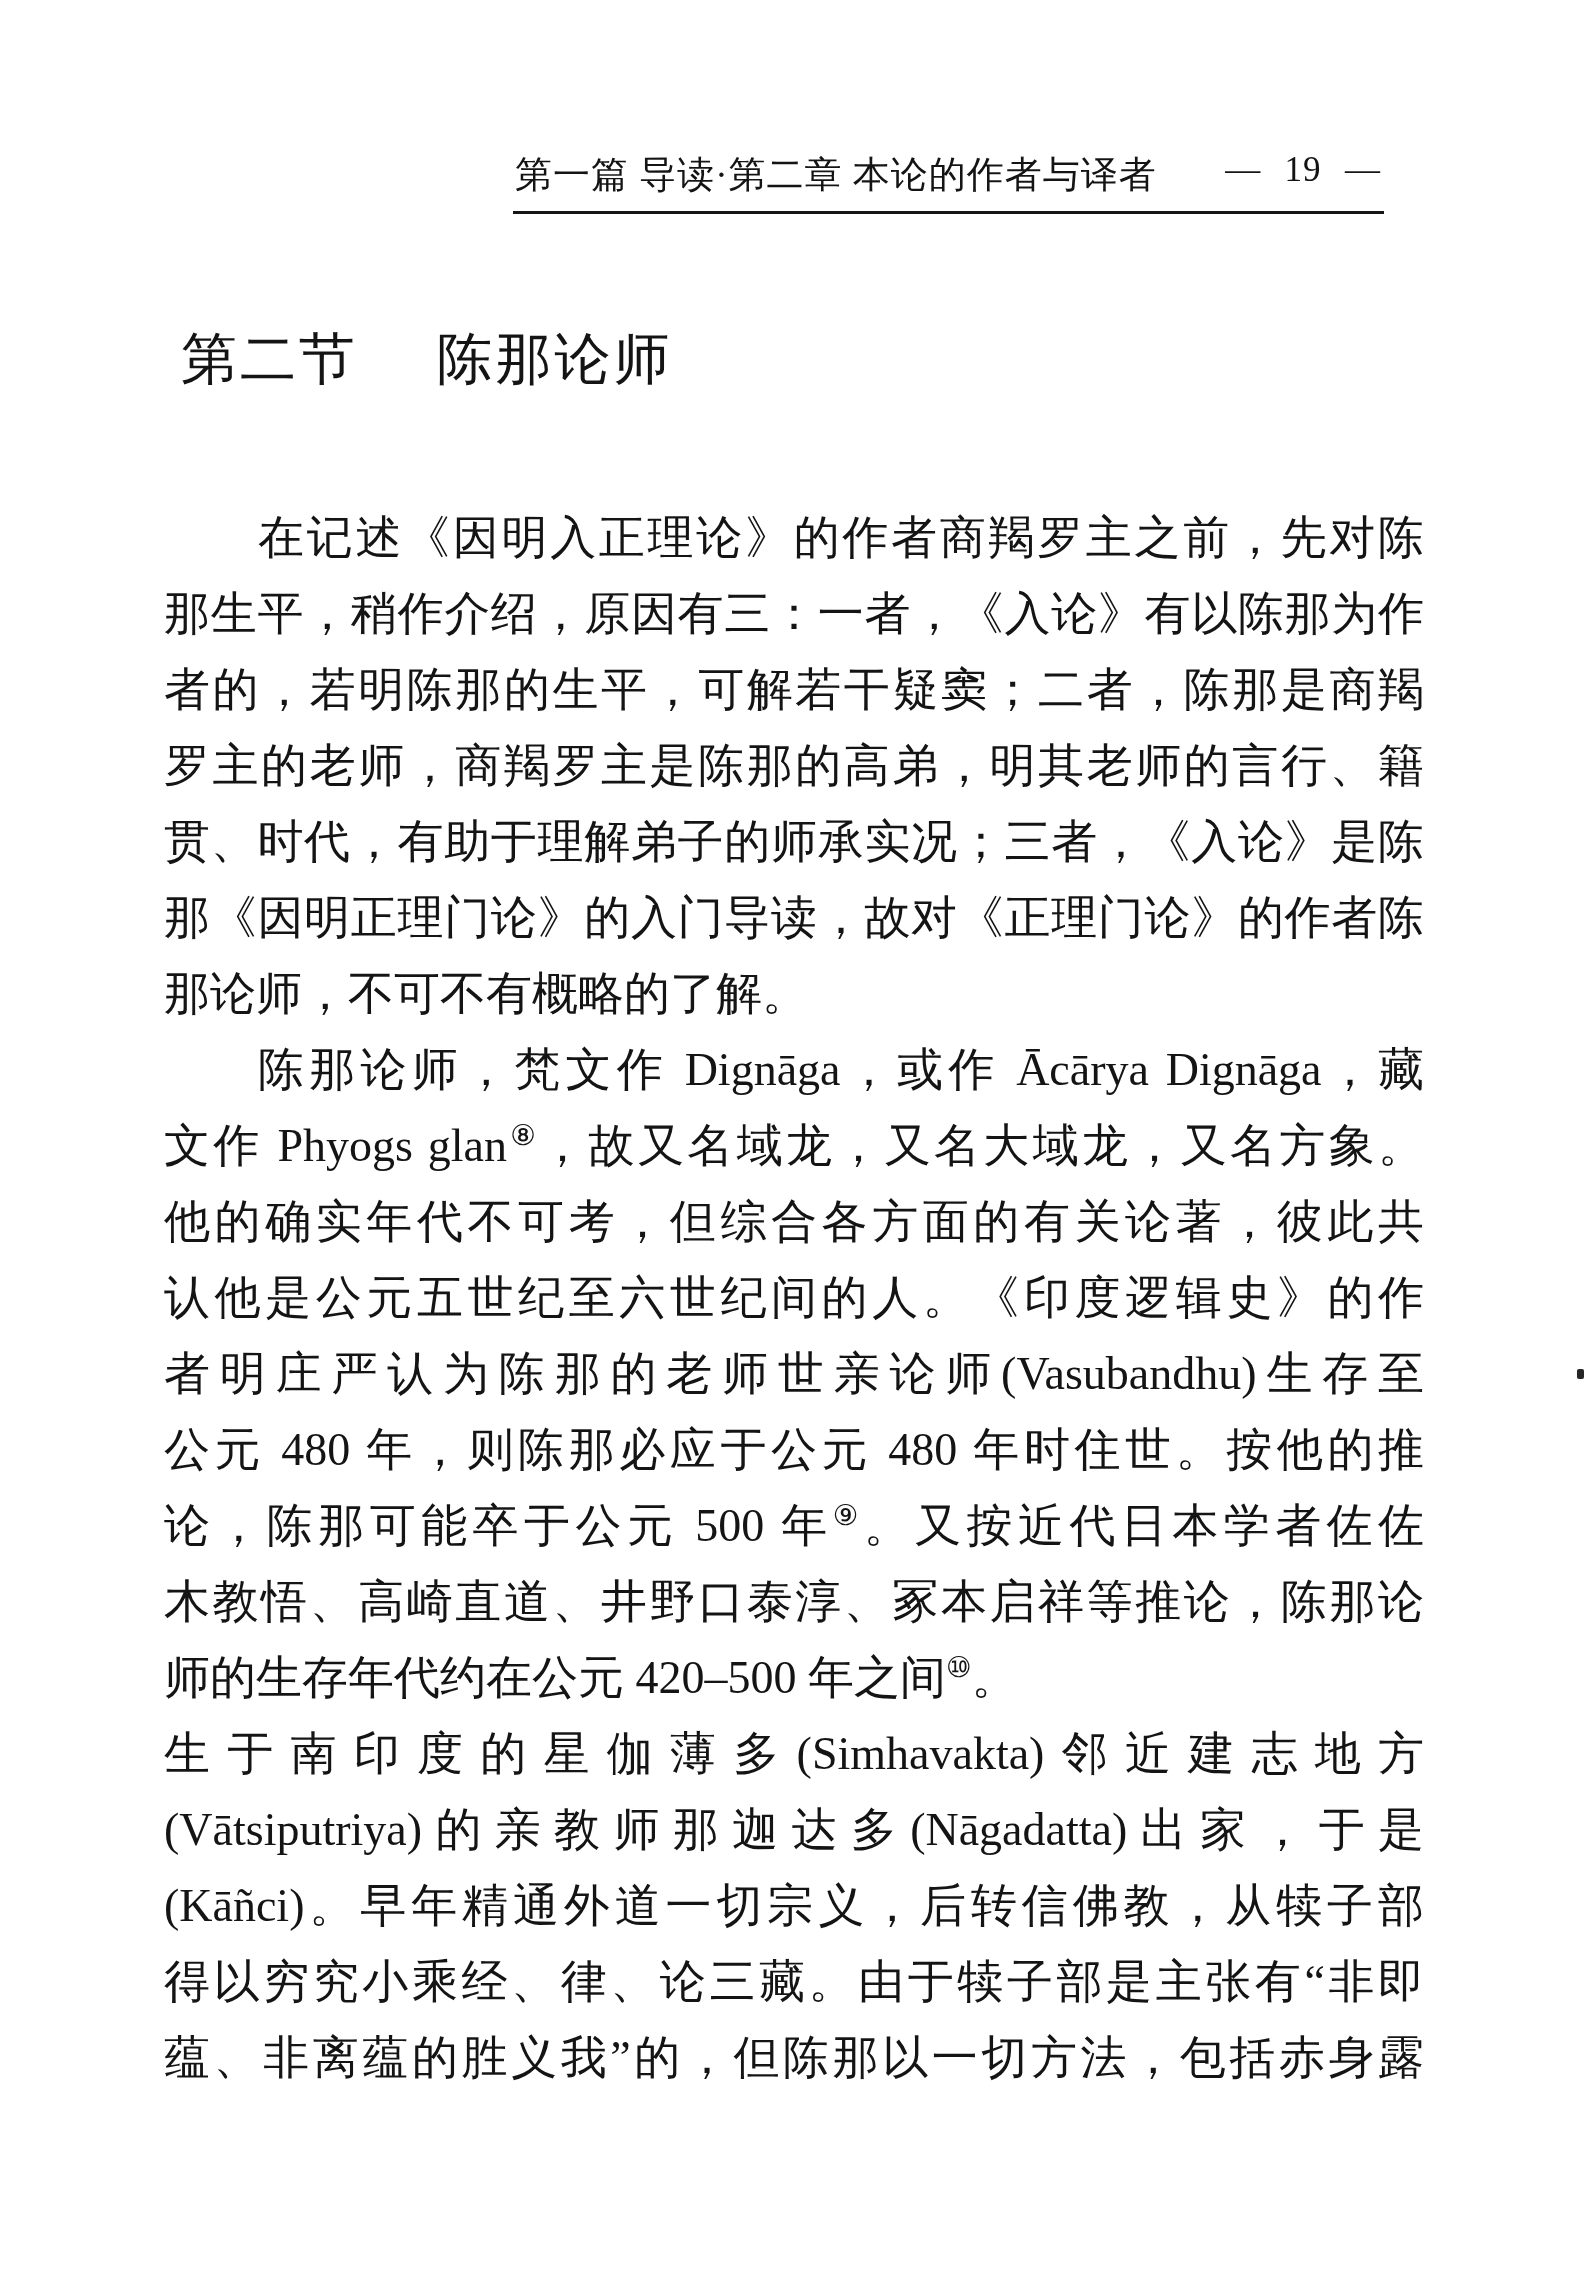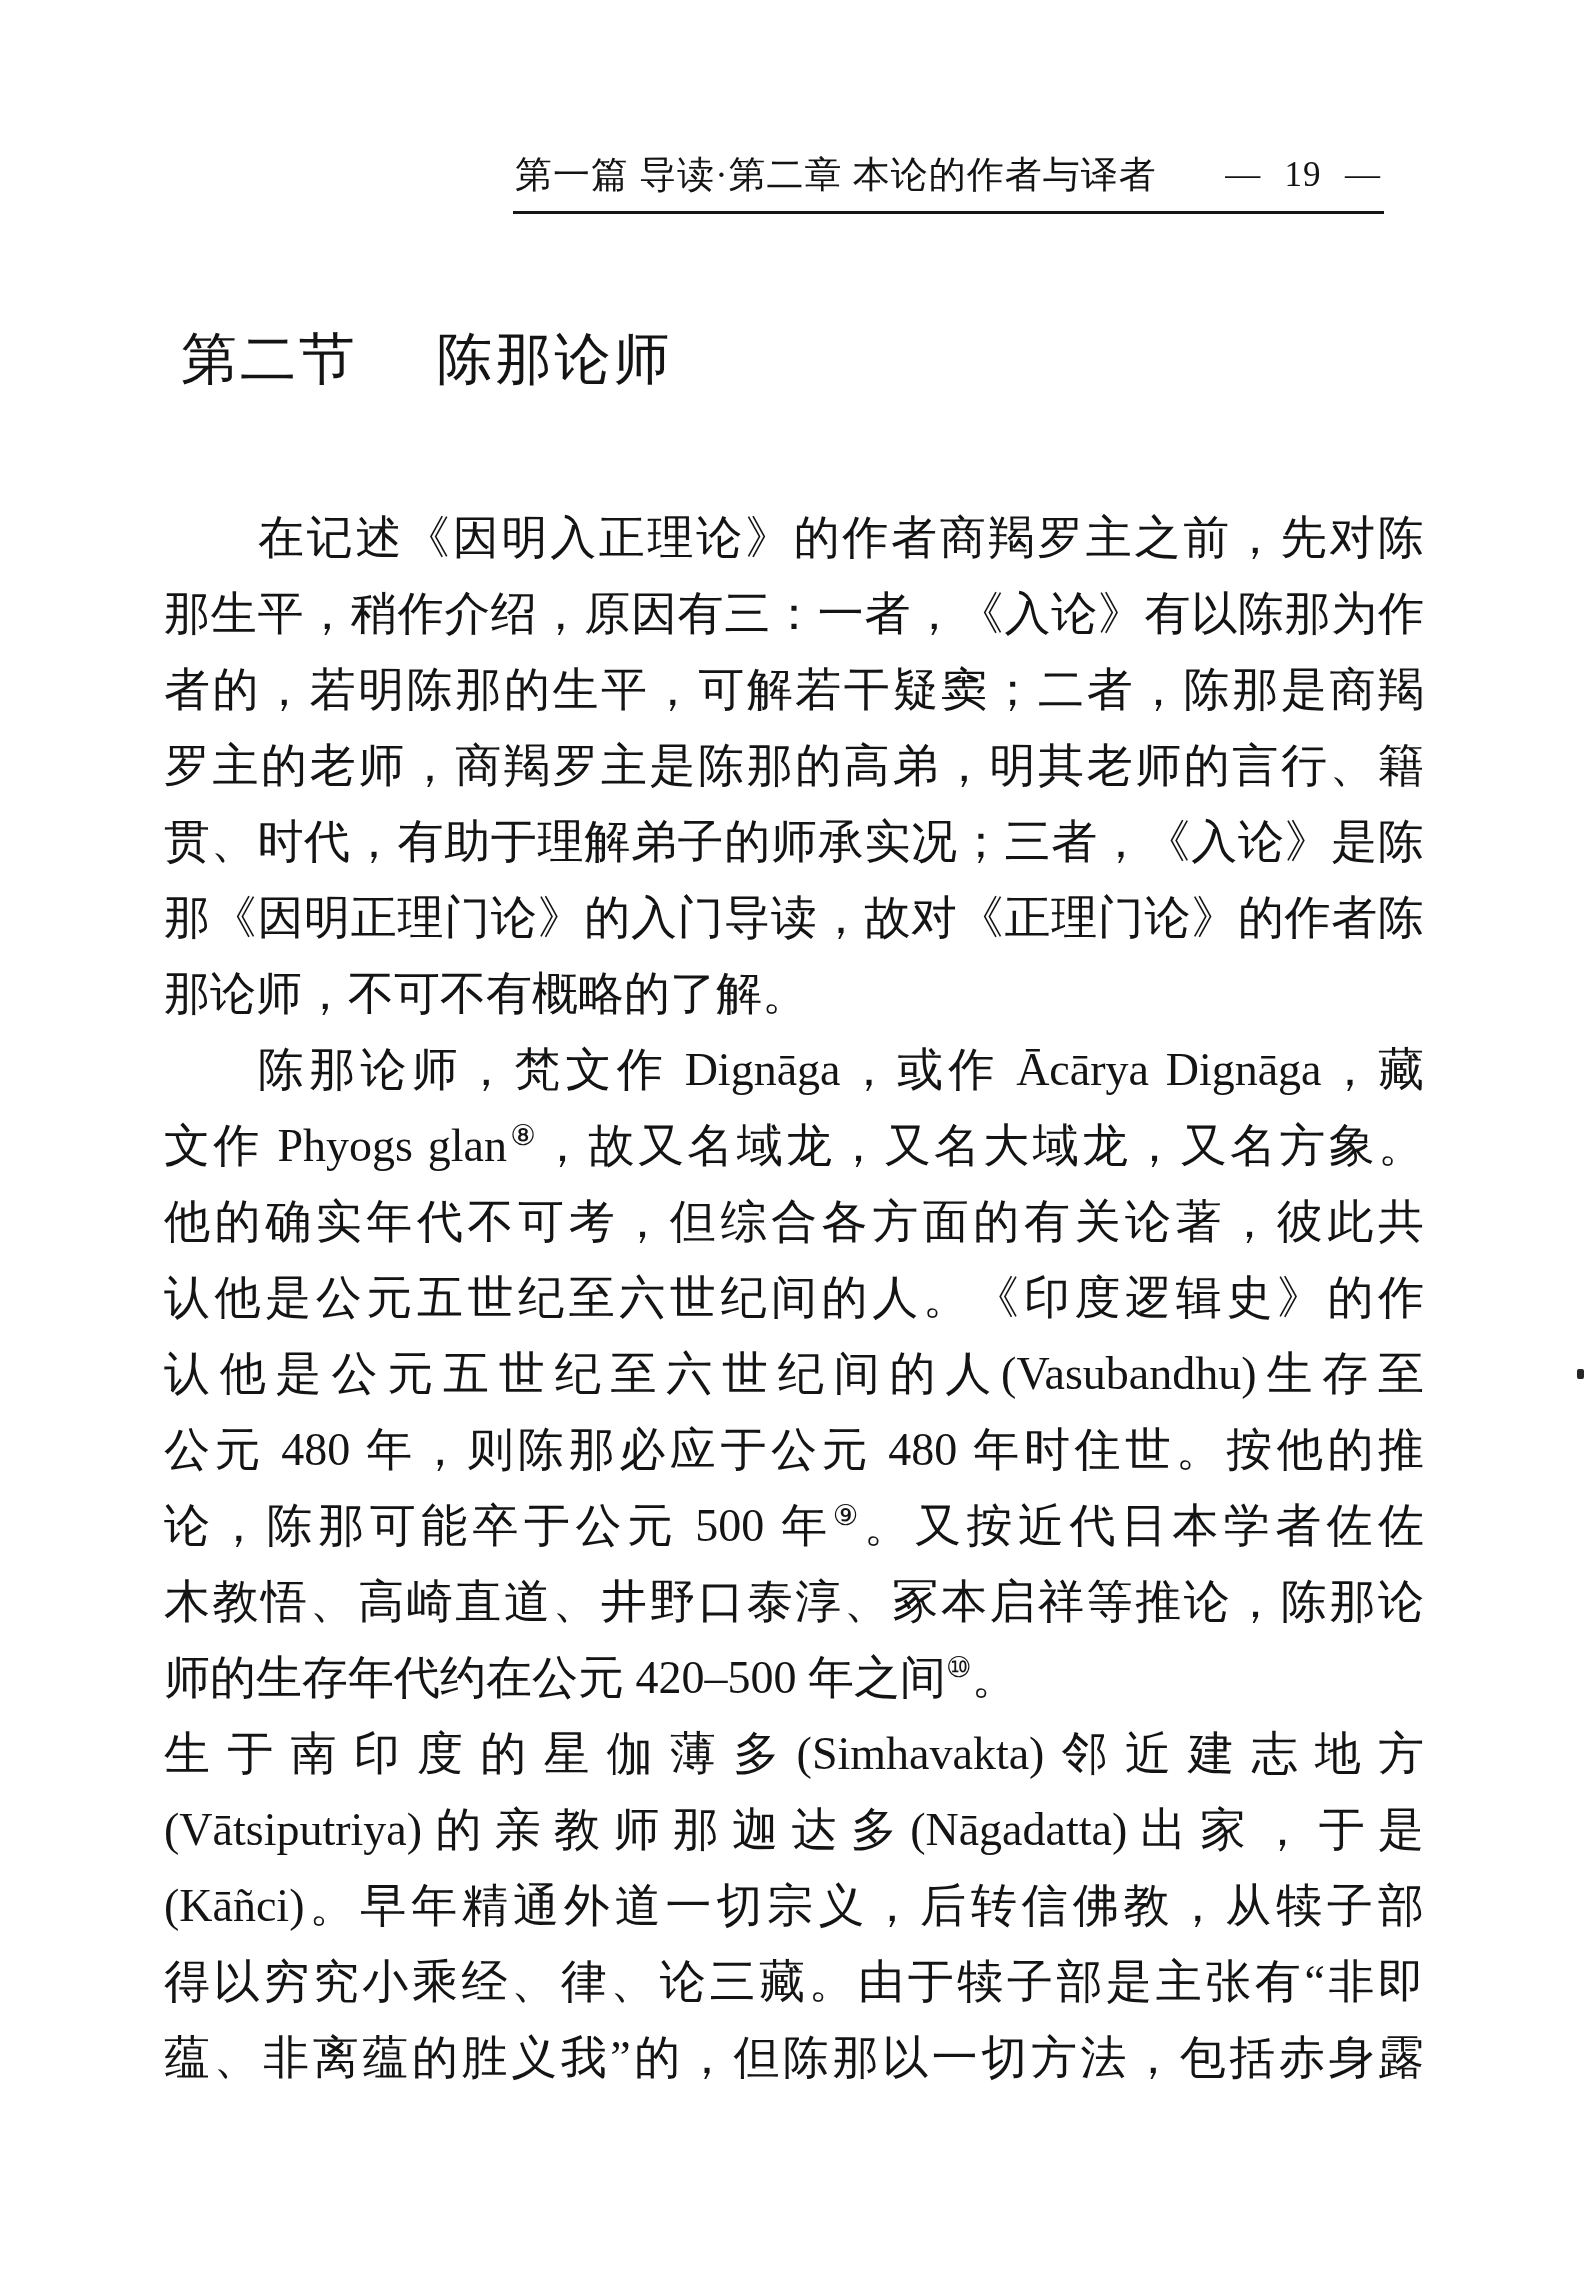--- a/index.html
+++ b/index.html
@@ -10,21 +10,21 @@
     font-family: "Liberation Serif", "DejaVu Serif", serif;
     position: relative;
     overflow: hidden;
   }
   .page { position: absolute; inset: 0; background: #ffffff; }
 
   
   .running-header {
     position: absolute;
     left: 515px; top: 150px; width: 866px;
-    display: flex; justify-content: space-between; align-items: center;
+    display: flex; justify-content: space-between; align-items: flex-start;
     font-size: 37px; letter-spacing: 1px;
     white-space: nowrap;
   }
   .page-num-box { display: flex; align-items: baseline; gap: 23.4px; font-size: 35px; }
   .header-rule {
     position: absolute;
     left: 513px; top: 211px; width: 871px; height: 2.9px;
     background: #161616;
   }
 
@@ -89,21 +89,21 @@
       <div class="bl">罗主的老师，商羯罗主是陈那的高弟，明其老师的言行、籍</div>
       <div class="bl">贯、时代，有助于理解弟子的师承实况；三者，《入论》是陈</div>
       <div class="bl">那《因明正理门论》的入门导读，故对《正理门论》的作者陈</div>
       <div class="bl last">那论师，不可不有概略的了解。</div>
     </div>
     <div class="para">
       <div class="bl first">陈那论师，梵文作 Dignāga，或作 Ācārya Dignāga，藏</div>
       <div class="bl">文作 Phyogs glan<sup class="fn">⑧</sup>，故又名域龙，又名大域龙，又名方象。</div>
       <div class="bl">他的确实年代不可考，但综合各方面的有关论著，彼此共</div>
       <div class="bl">认他是公元五世纪至六世纪间的人。《印度逻辑史》的作</div>
-      <div class="bl">认他是公元五世纪至六世纪间的人(Vasubandhu)生存至</div>
+      <div class="bl">者明庄严认为陈那的老师世亲论师(Vasubandhu)生存至</div>
       <div class="bl">公元 480 年，则陈那必应于公元 480 年时住世。按他的推</div>
       <div class="bl">论，陈那可能卒于公元 500 年<sup class="fn">⑨</sup>。又按近代日本学者佐佐</div>
       <div class="bl">木教悟、高崎直道、井野口泰淳、冢本启祥等推论，陈那论</div>
       <div class="bl last">师的生存年代约在公元 420–500 年之间<sup class="fn">⑩</sup>。</div>
     </div>
     <div class="para">
       <div class="bl">生于南印度的星伽薄多(Simhavakta)邻近建志地方</div>
       <div class="bl">(Vātsiputriya)的亲教师那迦达多(Nāgadatta)出家，于是</div>
       <div class="bl">(Kāñci)。早年精通外道一切宗义，后转信佛教，从犊子部</div>
       <div class="bl">得以穷究小乘经、律、论三藏。由于犊子部是主张有“非即</div>

